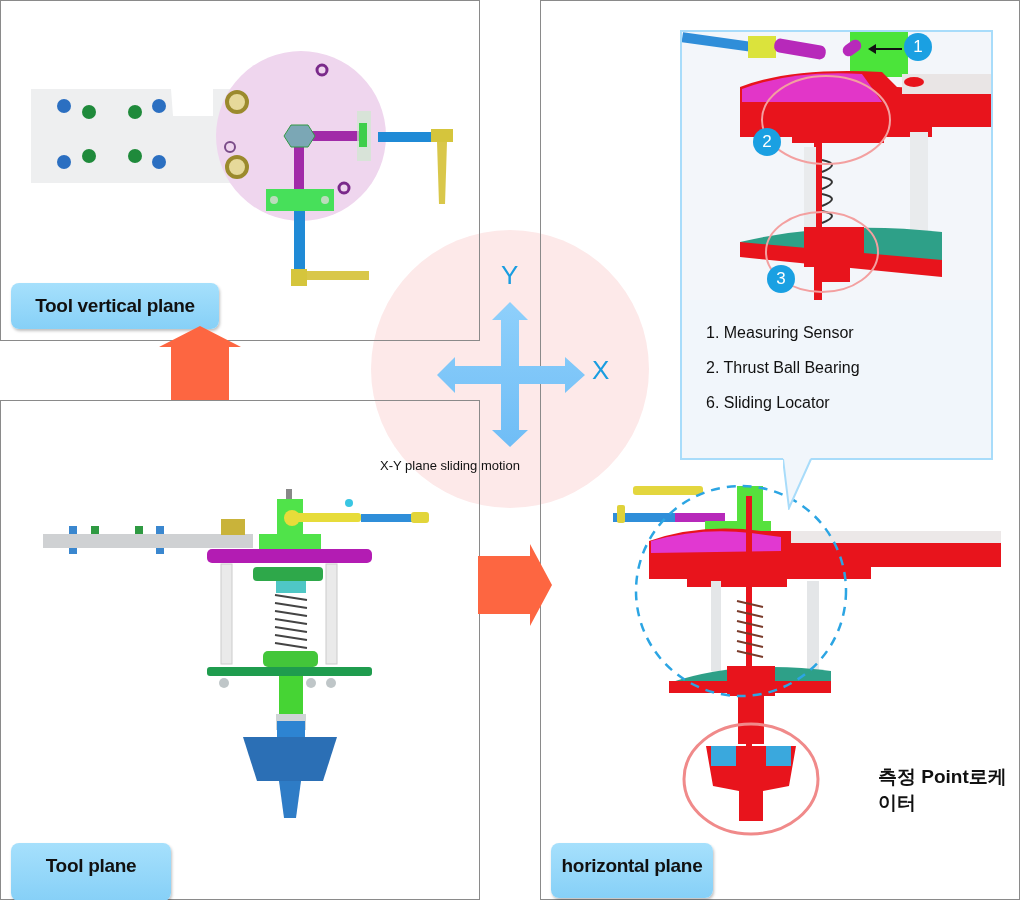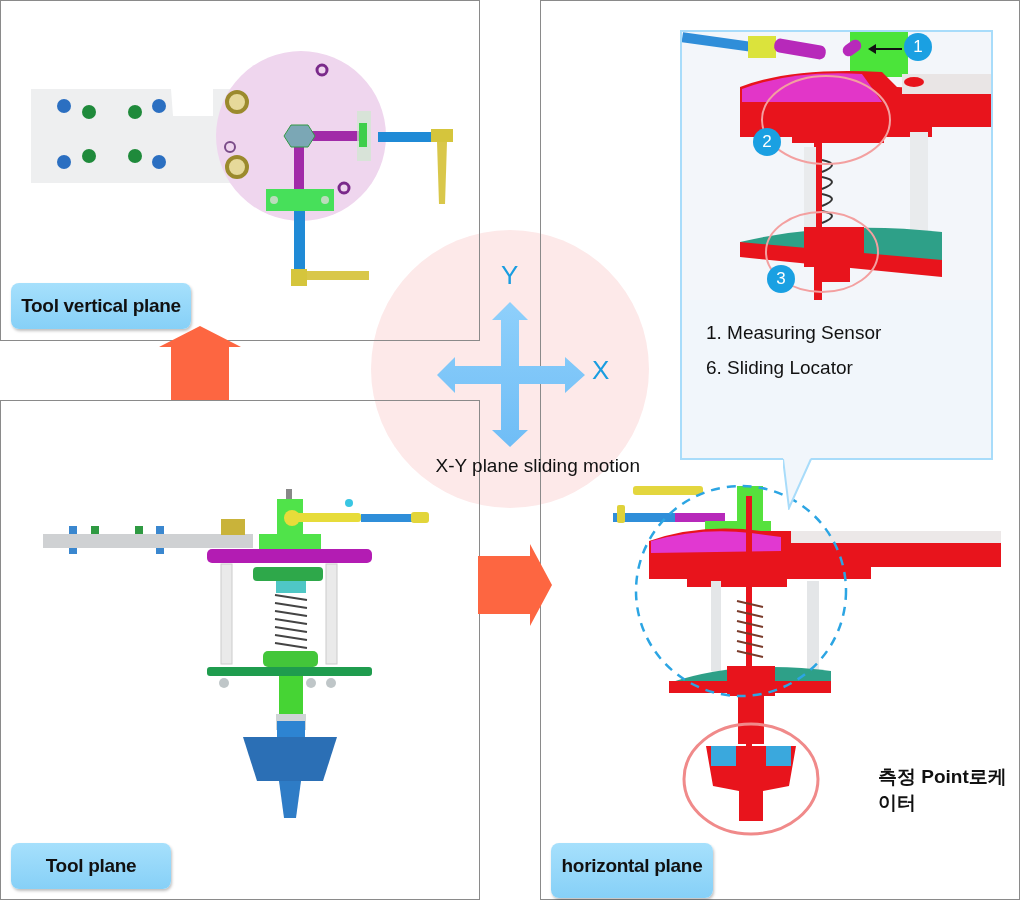--- a/index.html
+++ b/index.html
@@ -12,42 +12,42 @@
   #panel-horizontal { left: 540px; top: 0; width: 480px; height: 900px; }
 
   .bg-circle { position: absolute; left: 371px; top: 230px; width: 278px; height: 278px; border-radius: 50%; background: #fde9e9; }
 
   .plane-label {
     position: absolute; background: linear-gradient(#a6e0fc, #86d0f7);
     border-radius: 8px; box-shadow: 1px 2px 3px rgba(0,0,0,0.25);
     font-weight: bold; font-size: 19px; color: #111; text-align: center;
     line-height: 46px; letter-spacing: -0.3px;
   }
-  #label-vertical { left: 11px; top: 283px; width: 180px; height: 46px; }
-  #label-tool { left: 11px; top: 843px; width: 160px; height: 46px; }
+  #label-vertical { left: 11px; top: 283px; width: 208px; height: 46px; }
+  #label-tool { left: 11px; top: 843px; width: 160px; height: 58px; }
   #label-horizontal { left: 551px; top: 843px; width: 162px; height: 55px; }
 
   .orange-arrow { position: absolute; }
   #arrow-up { left: 159px; top: 326px; width: 82px; height: 74px; }
   #arrow-right { left: 478px; top: 544px; width: 74px; height: 82px; }
 
   #xy-arrows { position: absolute; left: 430px; top: 290px; width: 160px; height: 160px; }
   .axis-letter { position: absolute; color: #1a9de0; font-size: 26px; }
   #y-letter { left: 501px; top: 260px; }
   #x-letter { left: 592px; top: 355px; }
 
-  .caption { position: absolute; left: 380px; top: 453px; width: 260px; text-align: right; font-size: 19px; line-height: 25px; color: #111; }
+  .caption { position: absolute; left: 380px; top: 453px; width: 260px; text-align: left; font-size: 13px; line-height: 25px; color: #111; }
 
   .callout {
     position: absolute; left: 680px; top: 30px; width: 313px; height: 430px;
     border: 2px solid #a8dcfa; background: #f1f6fb;
   }
   .callout-tail { position: absolute; left: 783px; top: 458px; width: 30px; height: 52px; }
   .callout-photo { position: absolute; left: 682px; top: 32px; width: 309px; height: 268px; overflow: hidden; background: #f3f6fa; }
-  .legend { position: absolute; left: 706px; top: 315px; font-size: 19px; color: #111; line-height: 35px; }
+  .legend { position: absolute; left: 706px; top: 315px; font-size: 16px; color: #111; line-height: 35px; }
   .legend div { white-space: nowrap; }
   .legend .indent { padding-left: 20px; }
 
   .num-badge {
     position: absolute; width: 28px; height: 28px; border-radius: 50%;
     background: #1aa0e2; color: #fff; font-size: 17px; text-align: center; line-height: 28px;
   }
 
   .illus { position: absolute; }
   .korean-label { position: absolute; left: 878px; top: 764px; font-weight: bold; font-size: 19px; color: #111; }
@@ -204,20 +204,21 @@
     <line x1="220" y1="17" x2="190" y2="17" stroke="#111" stroke-width="2"></line>
     <polygon points="186,17 194,12 194,22" fill="#111"></polygon>
   </svg>
 </div>
 <div class="num-badge" style="left:904px;top:33px;">1</div>
 <div class="num-badge" style="left:753px;top:128px;">2</div>
 <div class="num-badge" style="left:767px;top:265px;">3</div>
 
 <div class="legend">
   <div>1. Measuring Sensor</div>
+  <div>2. Thrust Ball Bearing</div>
   <div>6. Sliding Locator</div>
 </div>
 
 <div class="korean-label">측정 Point로케이터</div>
 <div class="plane-label" id="label-horizontal">horizontal plane</div>
 
 <svg class="orange-arrow" id="arrow-up" viewBox="0 0 82 74">
   <polygon points="41,0 82,21 70,21 70,74 12,74 12,21 0,21" fill="#fd6641"></polygon>
 </svg>
 <svg class="orange-arrow" id="arrow-right" viewBox="0 0 74 82">

